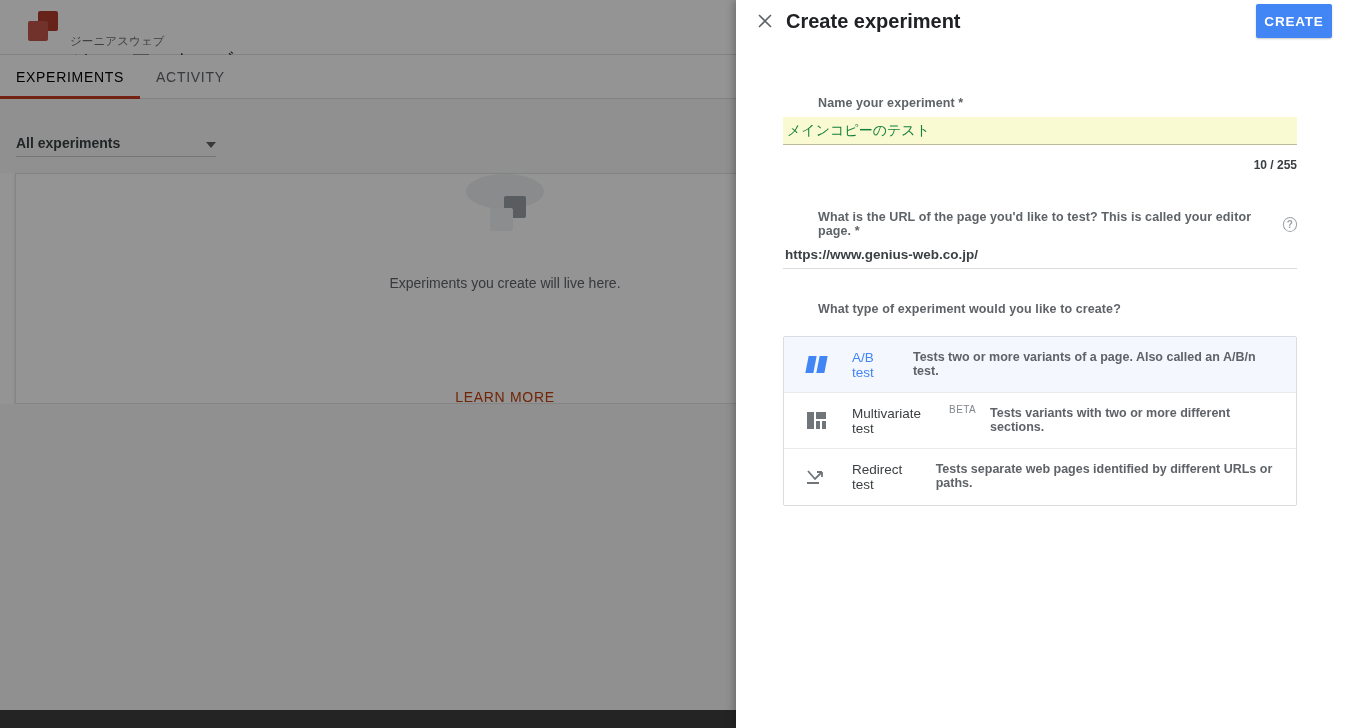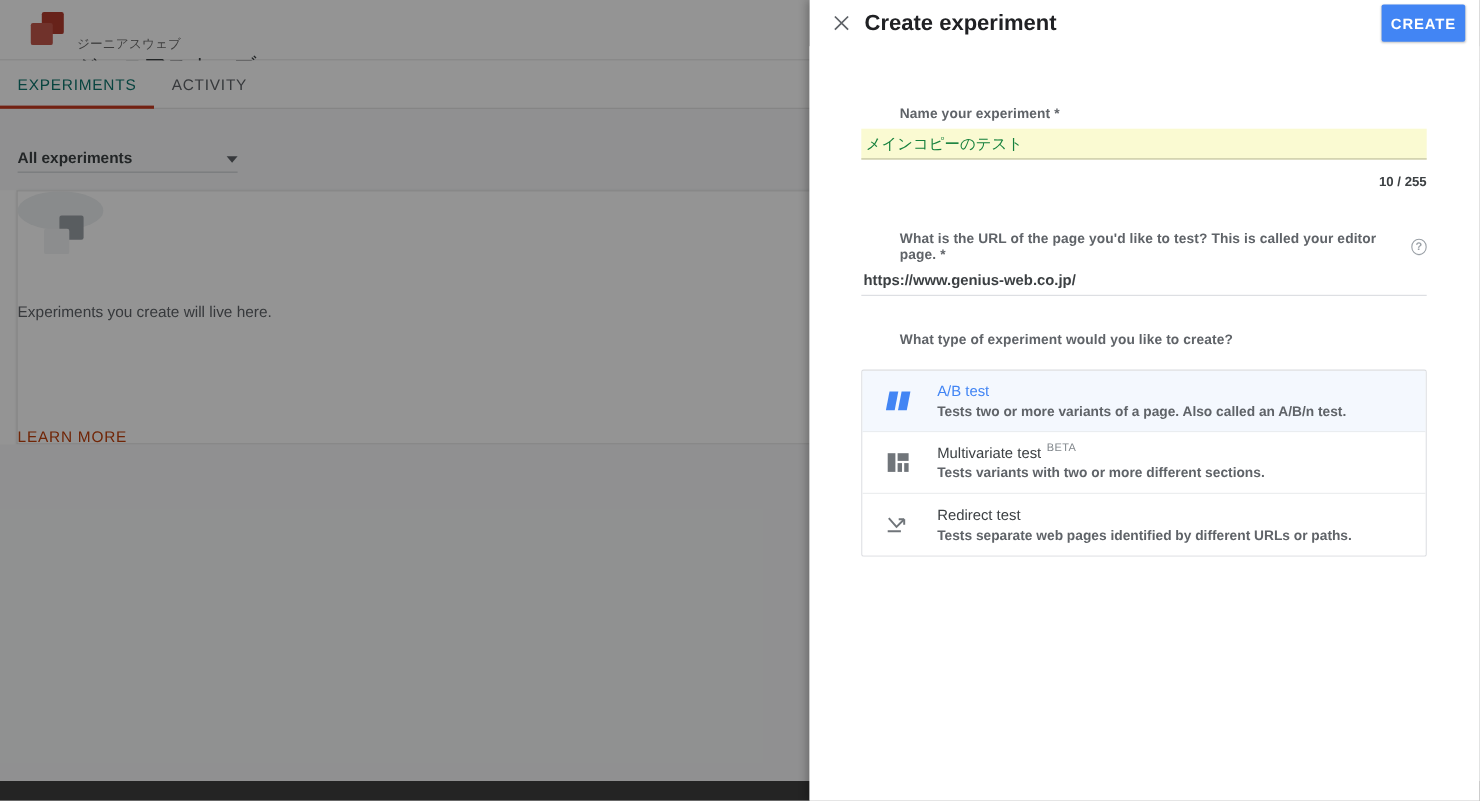--- a/index.html
+++ b/index.html
@@ -66,21 +66,21 @@
     border-bottom: 1px solid #e0e0e0;
     display: flex; align-items: center;
   }
   .tab {
     font-size: 14px; letter-spacing: .7px;
     color: #5f6368; font-weight: 500;
     padding: 0 16px; height: 44px;
     display: flex; align-items: center;
     position: relative;
   }
-  .tab.active { color: #0f766e; }
+  .tab.active { color: #000000; }
   .tab.active::after {
     content: ""; position: absolute;
     left: 0; right: 0; bottom: 0; height: 3px;
     background: #c5391f;
   }
   .filter-row {
     position: absolute; left: 0; top: 99px;
     width: 1345px; height: 74px;
     background: #f8f9fa;
   }
@@ -97,21 +97,21 @@
     position: absolute; left: 15px; top: 173px;
     width: 978px; height: 231px;
     background: #ffffff;
     border: 1px solid #e3e3e3;
     box-shadow: 0 1px 3px rgba(0,0,0,.13);
   }
   .empty-state {
     position: absolute; left: 0; top: 0;
     width: 978px; height: 231px;
     display: flex; flex-direction: column;
-    justify-content: center; gap: 44px;
+    align-items: center; justify-content: center; gap: 44px;
   }
   .empty-circle {
     width: 78px; height: 78px; border-radius: 50%;
     background: #eceff1;
     position: relative;
     margin-bottom: 22px;
   }
   .e-sq-back {
     position: absolute; left: 38px; top: 22px;
     width: 22px; height: 22px;
@@ -250,21 +250,21 @@
     background: #ffffff;
     cursor: pointer;
   }
   .type-item:last-child { border-bottom: none; }
   .type-item.selected { background: #f4f8fe; }
   .type-icon {
     width: 36px; min-width: 36px; height: 24px;
     display: flex; align-items: center; justify-content: center;
     margin-right: 18px;
   }
-  .type-texts { display: flex; flex-direction: column; gap: 4px; }
+  .type-texts { display: flex; flex-direction: row; gap: 14px; }
   .type-title {
     font-size: 13.5px; color: #3c4043;
     display: flex; align-items: flex-start; gap: 5px;
   }
   .type-item.selected .type-title { color: #4285f4; }
   .badge-beta {
     font-size: 10px; color: #80868b; letter-spacing: .4px;
     position: relative; top: -2px;
   }
   .type-desc {

